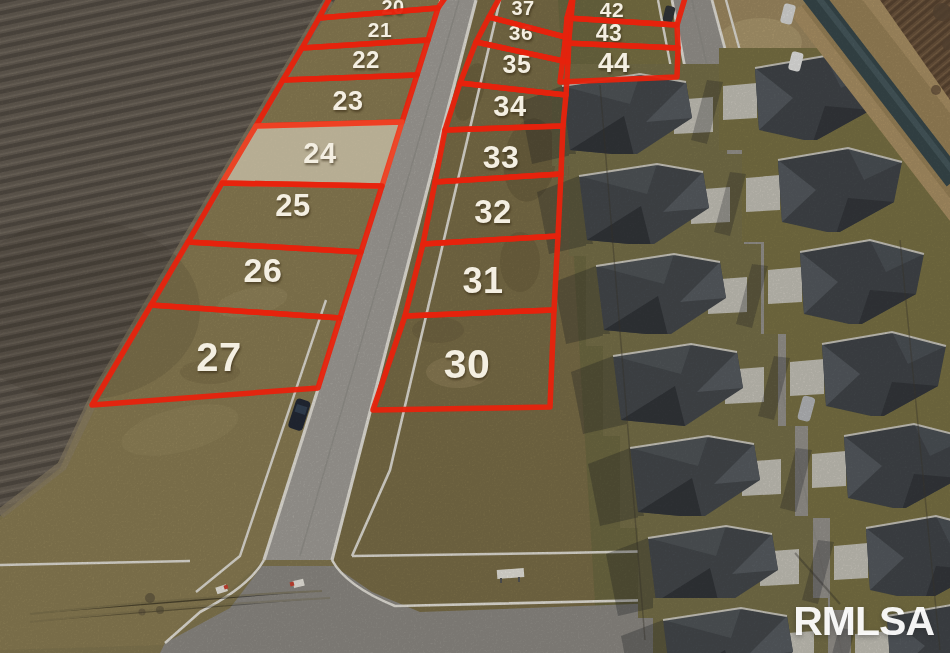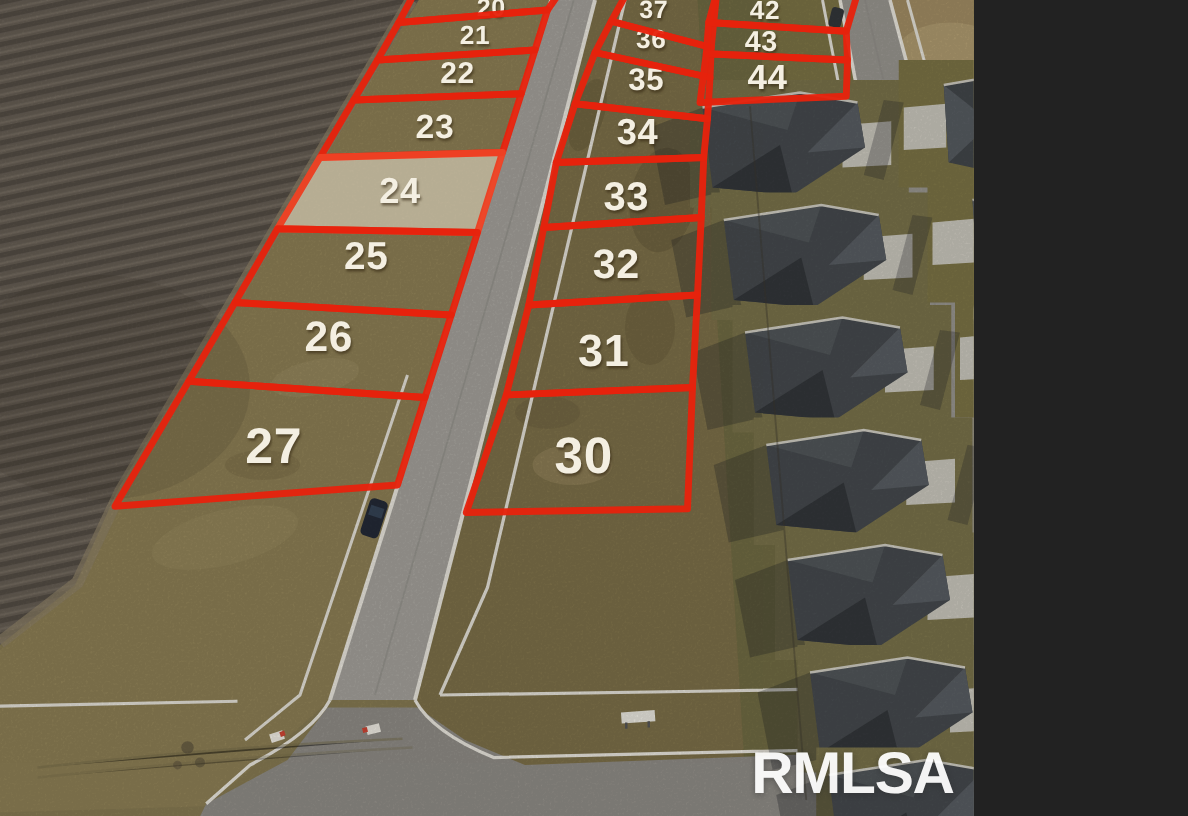--- a/index.html
+++ b/index.html
@@ -1,17 +1,17 @@
 <!DOCTYPE html>
 <html style="--lot-outline: #e6220d; --lot-outline-hl: #ef4224; --lot-number: #f4efe2; --lot-highlight-fill: rgba(238,232,215,0.55); --watermark: #ffffff;"><head>
 <meta charset="utf-8">
 <style>
   html,body{margin:0;padding:0;background:#222;}
   .stage{
-    position:relative;width:779px;height:653px;overflow:hidden;
+    position:relative;width:950px;height:653px;overflow:hidden;
     background:#867a52;font-family:"Liberation Sans",sans-serif;
   }
   .stage svg{display:block;position:absolute;left:0;top:0;}
   .lot{
     fill:none;
     stroke:var(--lot-outline,#e6220d);
     stroke-width:5.5;
     stroke-linejoin:round;
     opacity:.96;
   }
@@ -23,21 +23,21 @@
     fill:var(--lot-number,#f4efe2);
     font-family:"Liberation Sans",sans-serif;
     font-weight:bold;
     text-anchor:middle;
     dominant-baseline:central;
     filter:drop-shadow(1px 2px 1px rgba(45,32,12,0.55));
     letter-spacing:0.5px;
   }
   .watermark{
     position:absolute;right:16px;bottom:8px;
-    font-size:47px;font-weight:800;letter-spacing:-1px;
+    font-size:41px;font-weight:800;letter-spacing:-1px;
     color:var(--watermark,#ffffff);opacity:.94;
     text-shadow:0 2px 5px rgba(40,40,40,.4);
     font-family:"Liberation Sans",sans-serif;
   }
 </style>
 </head>
 <body>
 
 <div class="stage">
 <svg width="950" height="653" viewBox="0 0 950 653">

